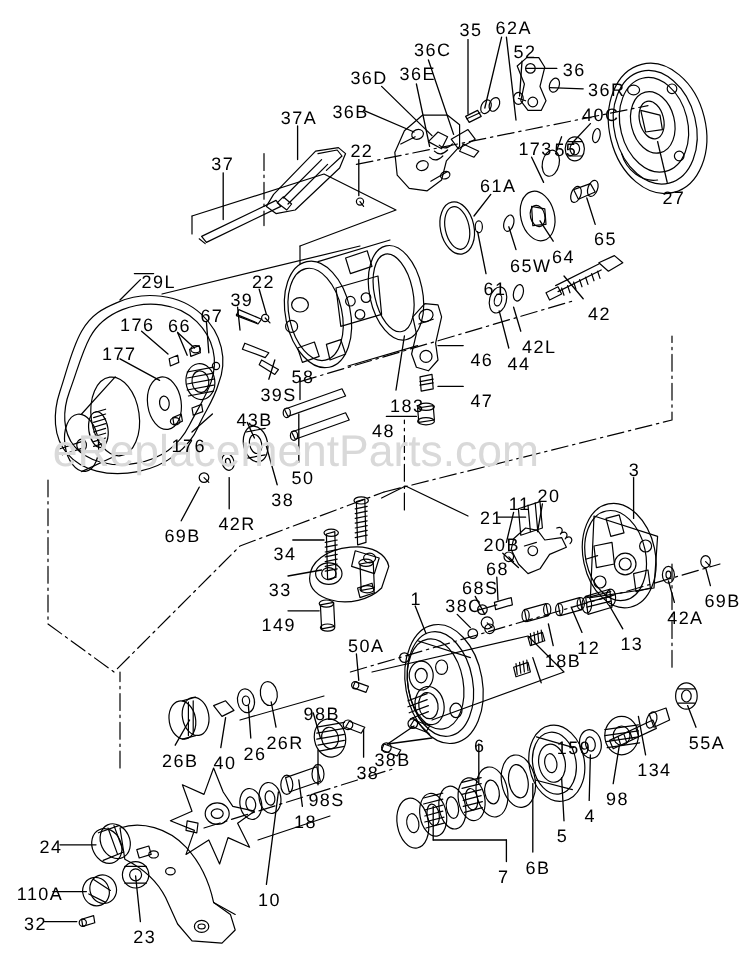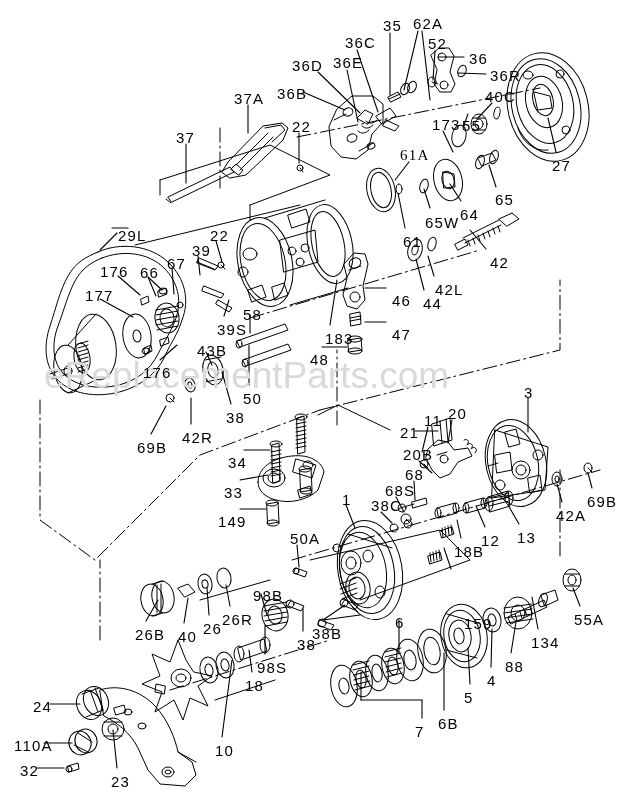--- a/index.html
+++ b/index.html
@@ -686,21 +686,21 @@
       <div class="callout" style="left: 383px; top: 18px;">35</div>
       <div class="callout" style="left: 413px; top: 16px;">62A</div>
       <div class="callout" style="left: 428px; top: 36px;">52</div>
       <div class="callout" style="left: 469px; top: 51px;">36</div>
       <div class="callout" style="left: 490px; top: 68px;">36R</div>
       <div class="callout" style="left: 485px; top: 89px;">40C</div>
       <div class="callout" style="left: 462px; top: 100px; margin-top: 18px;">55</div>
       <div class="callout" style="left: 432px; top: 117px;">173</div>
       <div class="callout" style="left: 552px; top: 158px;">27</div>
       <div class="callout" style="left: 292px; top: 119px;">22</div>
-      <div class="callout" style="left: 400px; top: 148px; font-family: Liberation Serif, serif;">61A</div>
+      <div class="callout" style="left: 400px; top: 148px;">61A</div>
       <div class="callout" style="left: 495px; top: 192px;">65</div>
       <div class="callout" style="left: 460px; top: 207px;">64</div>
       <div class="callout" style="left: 425px; top: 215px;">65W</div>
       <div class="callout" style="left: 403px; top: 234px;">61</div>
       <div class="callout" style="left: 490px; top: 255px;">42</div>
       <div class="callout" style="left: 435px; top: 282px;">42L</div>
       <div class="callout" style="left: 423px; top: 296px;">44</div>
       <div class="callout" style="left: 392px; top: 293px;">46</div>
       <div class="callout" style="left: 392px; top: 327px;">47</div>
       <div class="callout" style="left: 325px; top: 331px;">183</div>
@@ -734,21 +734,21 @@
       <div class="callout" style="left: 371px; top: 498px;">38C</div>
       <div class="callout" style="left: 342px; top: 492px;">1</div>
       <div class="callout" style="left: 481px; top: 533px;">12</div>
       <div class="callout" style="left: 517px; top: 530px;">13</div>
       <div class="callout" style="left: 454px; top: 544px;">18B</div>
       <div class="callout" style="left: 464px; top: 575px; margin-top: 41px;">159</div>
       <div class="callout" style="left: 556px; top: 508px;">42A</div>
       <div class="callout" style="left: 587px; top: 494px;">69B</div>
       <div class="callout" style="left: 574px; top: 612px;">55A</div>
       <div class="callout" style="left: 531px; top: 635px;">134</div>
-      <div class="callout" style="left: 505px; top: 659px;">88</div>
+      <div class="callout" style="left: 505px; top: 659px;">98</div>
       <div class="callout" style="left: 487px; top: 673px;">4</div>
       <div class="callout" style="left: 464px; top: 690px;">5</div>
       <div class="callout" style="left: 438px; top: 716px;">6B</div>
       <div class="callout" style="left: 415px; top: 724px;">7</div>
       <div class="callout" style="left: 395px; top: 615px;">6</div>
       <div class="callout" style="left: 312px; top: 626px;">38B</div>
       <div class="callout" style="left: 297px; top: 637px;">38</div>
       <div class="callout" style="left: 257px; top: 660px;">98S</div>
       <div class="callout" style="left: 245px; top: 678px;">18</div>
       <div class="callout" style="left: 215px; top: 743px;">10</div>

